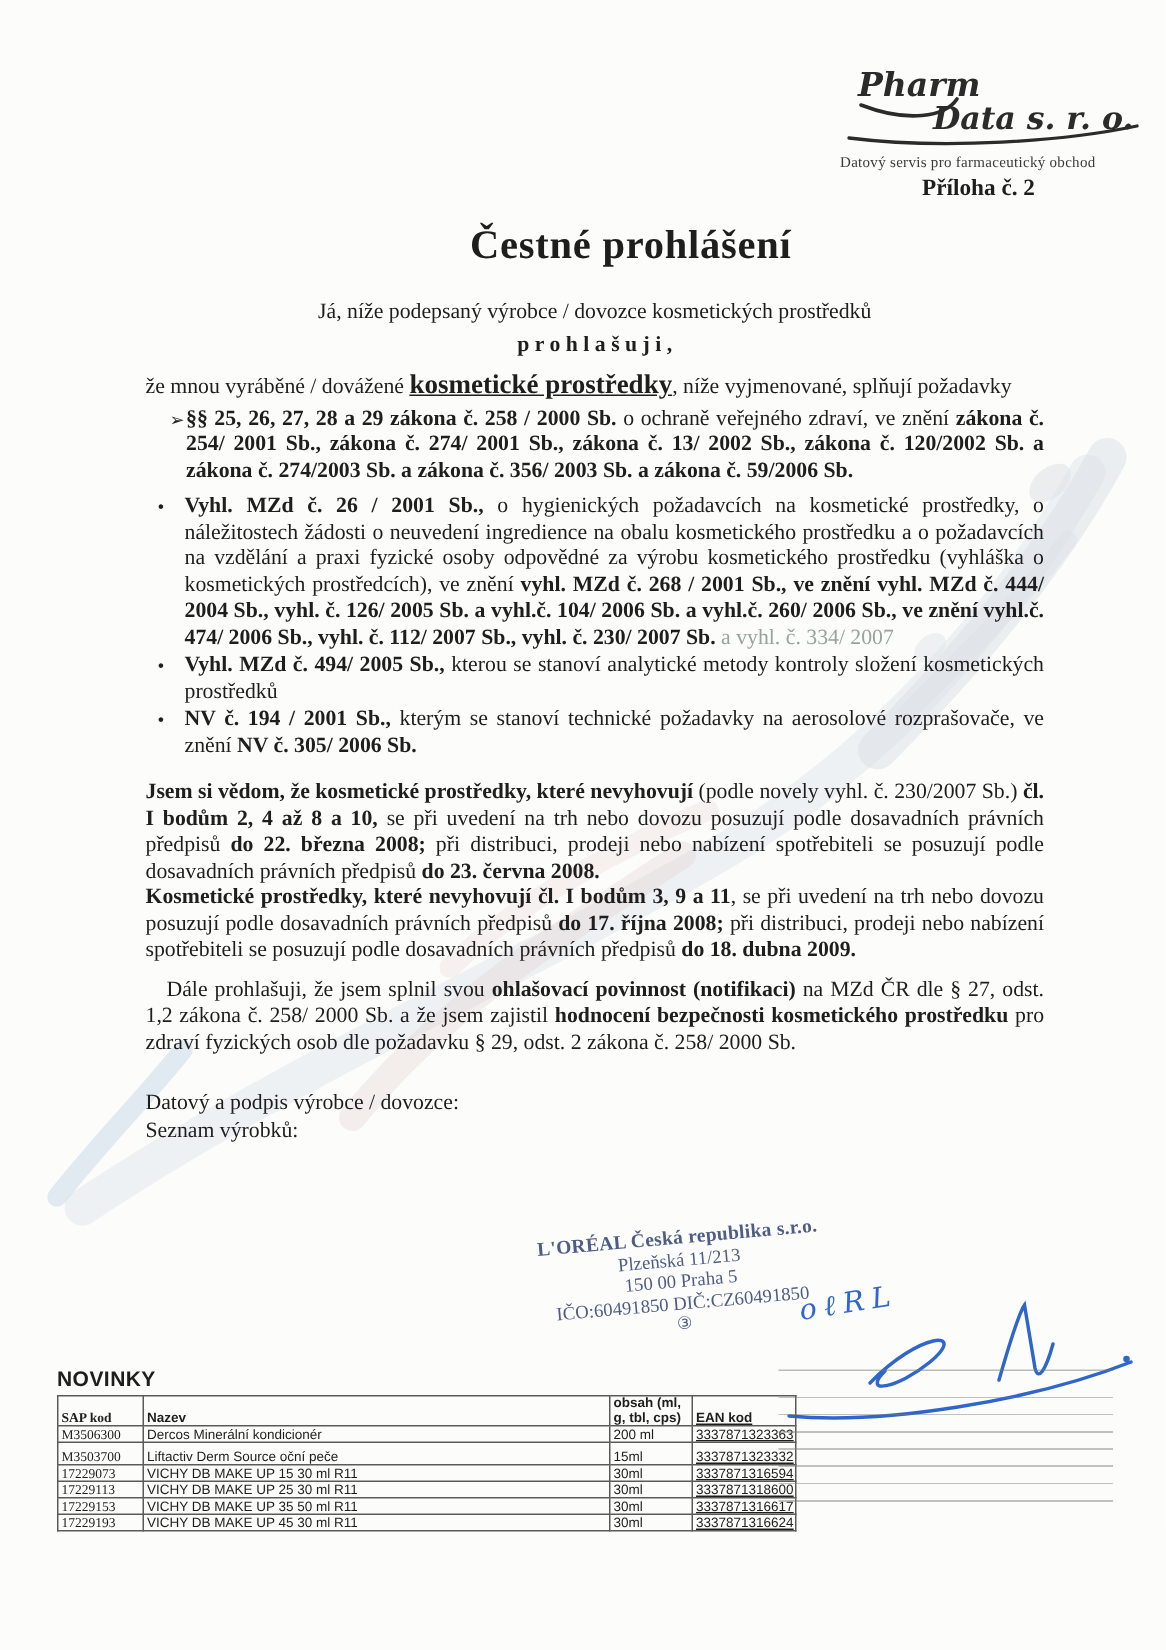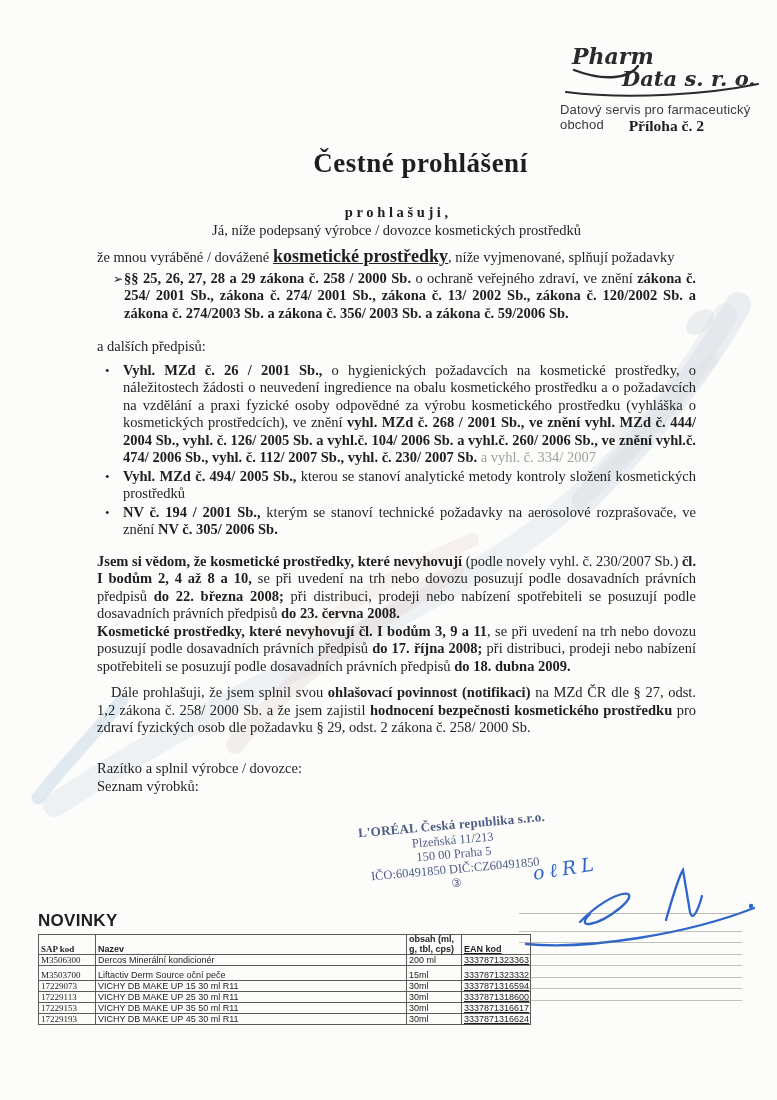--- a/index.html
+++ b/index.html
@@ -7,23 +7,23 @@
     position:relative; width:777px; height:1100px;
     background:#fcfcfa; overflow:hidden;
     font-family:"Liberation Serif", serif; color:#1e1e1e;
   }
   
   .wm-svg { position:absolute; left:0; top:0; pointer-events:none; }
 
   
   .logo-block { position:absolute; left:560px; top:42px; width:205px; }
   .logo-svg text { font-family:"DejaVu Serif", serif; font-style:italic; font-weight:bold; fill:#2b2b2b; }
-  .logo-tagline { font-family:Liberation Sans, sans-serif; font-size:13px; color:#3a3a3a; letter-spacing:.2px; margin-top:-2px; }
-
-  .attach { position:absolute; top:117px; right:73px; font-weight:bold; font-size:15.5px; }
+  .logo-tagline { font-family:Liberation Serif, serif; font-size:10px; color:#3a3a3a; letter-spacing:.2px; margin-top:-2px; }
+
+  .attach { position:absolute; top:117px; right:87px; font-weight:bold; font-size:15.5px; }
 
   .title { position:absolute; top:148px; left:0; width:100%; margin:0; text-align:center;
            font-size:27px; font-weight:bold; letter-spacing:.5px;padding-left:32px; }
 
   .content { position:absolute; left:97px; top:200px; width:599px; }
   .content p { margin:0; font-size:14.5px; line-height:17.5px; text-align:justify; }
   .center { text-align:center !important; }
   .b { font-weight:bold; }
   .u { text-decoration:underline; }
   .big { font-size:18px; line-height:18px; }
@@ -61,21 +61,21 @@
 
   
   .signature-svg { position:absolute; left:518px; top:850px; }
   .signature-svg path { stroke:#2e66cc; stroke-width:2.3; fill:none; stroke-linecap:round; }
   .signature-svg text { fill:#2e66cc; font-family:"DejaVu Serif", serif; font-style:italic;
                         font-size:19px; letter-spacing:5px; }
 
   
   .table-block { position:absolute; left:38px; top:911px; width:482px;
                  font-family:"Liberation Sans", sans-serif; }
-  .table-title { font-weight:bold; font-size:17px; margin-bottom:3px; letter-spacing:.3px; }
+  .table-title { font-weight:bold; font-size:14px; margin-bottom:3px; letter-spacing:.3px; }
   table.products { border-collapse:collapse; width:480px; table-layout:fixed; }
   table.products th, table.products td {
     border:1px solid #5a5a58; font-size:9px; padding:0 2px; overflow:hidden; white-space:nowrap;
   }
   table.products th { font-weight:bold; text-align:left; vertical-align:bottom; line-height:9.5px; white-space:normal; }
   table.products tr { height:11px; }
   table.products tr.head { height:20px; }
   table.products tr.tall { height:15px; vertical-align:bottom; }
   .col-sap { width:52px;font-family:Liberation Serif, serif; }
   .col-nazev { width:306px; }
@@ -113,50 +113,49 @@
       <path d="M6,50 C70,58 150,52 198,42" stroke="#2b2b2b" stroke-width="2.2" fill="none" stroke-linecap="round"></path>
     </svg>
     <div class="logo-tagline">Datový servis pro farmaceutický obchod</div>
   </div>
 
   <div class="attach">Příloha č. 2</div>
 
   <h1 class="title">Čestné prohlášení</h1>
 
   <div class="content">
+    <p class="center intro1">Já, níže podepsaný výrobce / dovozce kosmetických prostředků</p>
     <p class="center intro2">p r o h l a š u j i ,</p>
-    <p class="center intro1">Já, níže podepsaný výrobce / dovozce kosmetických prostředků</p>
     <p class="lead"><span>že mnou vyráběné / dovážené </span><span class="b u big">kosmetické prostředky</span><span>,  níže vyjmenované, splňují požadavky</span></p>
 
     <div class="arrow-item">
       <span class="arrow-marker">➢</span>
       <p><span class="b">§§ 25, 26, 27, 28 a 29 zákona č. 258 / 2000 Sb.</span><span> o ochraně veřejného zdraví, ve znění </span><span class="b">zákona č. 254/ 2001 Sb., zákona č. 274/ 2001 Sb., zákona č. 13/ 2002 Sb., zákona č. 120/2002 Sb. a zákona č. 274/2003 Sb. a zákona č. 356/ 2003 Sb. a zákona č. 59/2006 Sb.</span></p>
     </div>
 
-    <p class="other-heading">a dalších předpisů:</p>
 
     <ul class="reg-list">
         <li>
           <span class="li-marker">•</span>
           <span class="li-text"><span class="b">Vyhl. MZd č. 26 / 2001 Sb.,</span><span> o hygienických požadavcích na kosmetické prostředky, o náležitostech žádosti o neuvedení ingredience na obalu kosmetického prostředku a o požadavcích na vzdělání a praxi fyzické osoby odpovědné za výrobu kosmetického prostředku (vyhláška o kosmetických prostředcích), ve znění </span><span class="b">vyhl. MZd č. 268 / 2001 Sb., ve znění vyhl. MZd č. 444/ 2004 Sb., vyhl. č. 126/ 2005 Sb. a vyhl.č. 104/ 2006 Sb. a vyhl.č. 260/ 2006 Sb., ve znění vyhl.č. 474/ 2006 Sb., vyhl. č. 112/ 2007 Sb., vyhl. č. 230/ 2007 Sb.</span><span class="light"> a </span><span class="light">vyhl. č. 334/ 2007</span></span>
         </li>
         <li>
           <span class="li-marker">•</span>
           <span class="li-text"><span class="b">Vyhl. MZd č. 494/ 2005 Sb.,</span><span> kterou se stanoví analytické metody kontroly složení kosmetických prostředků</span></span>
         </li>
         <li>
           <span class="li-marker">•</span>
           <span class="li-text"><span class="b">NV č. 194 / 2001 Sb.,</span><span> kterým se stanoví technické požadavky na aerosolové rozprašovače, ve znění </span><span class="b">NV č. 305/ 2006 Sb.</span></span>
         </li>
       </ul>
 
     <p class="aware2"><span class="b">Jsem si vědom, že  kosmetické prostředky, které nevyhovují</span><span> (podle novely vyhl. č. 230/2007 Sb.) </span><span class="b">čl. I bodům 2, 4 až 8 a 10,</span><span> se při uvedení na trh nebo dovozu posuzují podle dosavadních právních předpisů </span><span class="b">do 22. března 2008;</span><span> při distribuci, prodeji nebo nabízení spotřebiteli se posuzují podle dosavadních právních předpisů </span><span class="b">do 23. června 2008.</span><br><span class="b">Kosmetické prostředky, které nevyhovují čl. I bodům 3, 9 a 11</span><span>, se při uvedení na trh nebo dovozu posuzují podle dosavadních právních předpisů </span><span class="b">do 17. října 2008;</span><span> při distribuci, prodeji nebo nabízení spotřebiteli se posuzují podle dosavadních právních předpisů </span><span class="b">do 18. dubna 2009.</span></p>
     <p class="further"><span>Dále prohlašuji, že jsem splnil svou </span><span class="b">ohlašovací povinnost  (notifikaci)</span><span> na MZd ČR dle § 27, odst. 1,2 zákona č. 258/ 2000 Sb. a že jsem zajistil </span><span class="b">hodnocení bezpečnosti kosmetického prostředku</span><span> pro zdraví fyzických osob dle požadavku § 29, odst. 2 zákona č. 258/ 2000 Sb.</span></p>
 
-    <p class="stamp-caption">Razítko a splnil výrobce / dovozce:</p>
+    <p class="stamp-caption">Datový a podpis výrobce / dovozce:</p>
     <p class="products-label">Seznam výrobků:</p>
   </div>
 
   <div class="stamp">
     <div class="l1">L'ORÉAL Česká republika s.r.o.</div>
     <div class="l2">Plzeňská 11/213</div>
     <div class="l3">150 00 Praha 5</div>
     <div class="l4">IČO:60491850 DIČ:CZ60491850</div>
     <div class="l5">③</div>
   </div>

